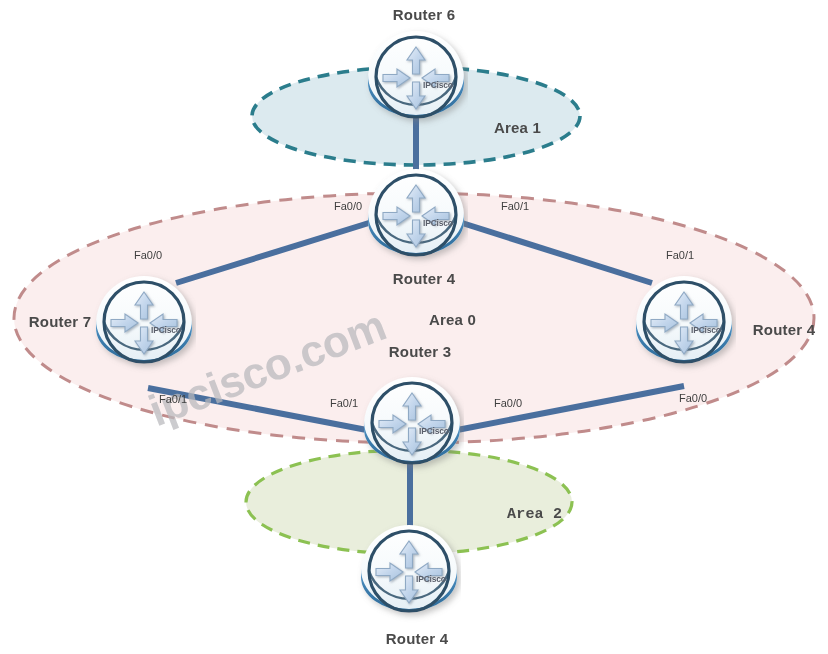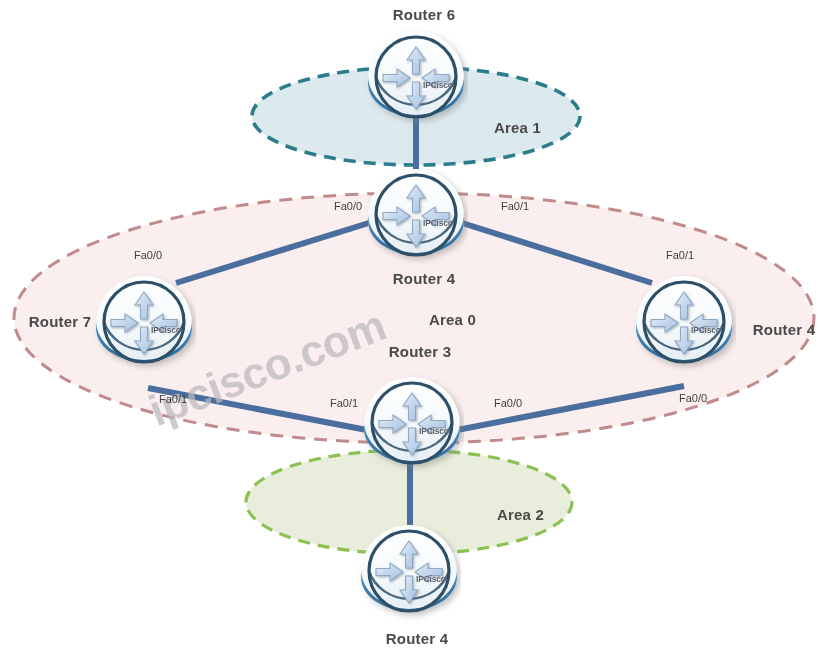--- a/index.html
+++ b/index.html
@@ -161,21 +161,21 @@
       <div class="ipcisco-mark" style="left: 151px; top: 325px;">IPCisco</div>
       <div class="label router-label" style="left: 52px; top: 313px; transform: translateX(-50%);">Router 7</div>
       <div class="ipcisco-mark" style="left: 691px; top: 325px;">IPCisco</div>
       <div class="label router-label" style="left: 776px; top: 313px; transform: translateX(-50%); margin-top: 8px;">Router 4</div>
       <div class="ipcisco-mark" style="left: 419px; top: 426px;">IPCisco</div>
       <div class="label router-label" style="left: 412px; top: 343px; transform: translateX(-50%); text-align: right;">Router 3</div>
       <div class="ipcisco-mark" style="left: 416px; top: 574px;">IPCisco</div>
       <div class="label router-label" style="left: 409px; top: 630px; transform: translateX(-50%);">Router 4</div>
       <div class="label area-label" style="left: 478px; top: 119px;">Area 1</div>
       <div class="label area-label" style="left: 385px; top: 311px; margin-left: 28px;">Area 0</div>
-      <div class="label area-label" style="left: 481px; top: 506px;">Area 2</div>
+      <div class="label area-label" style="left: 491px; top: 506px; font-family: Liberation Mono, monospace;">Area 2</div>
       <div class="label iface-label" style="left: 318px; top: 200px;">Fa0/0</div>
       <div class="label iface-label" style="left: 485px; top: 200px;">Fa0/1</div>
       <div class="label iface-label" style="left: 118px; top: 249px;">Fa0/0</div>
       <div class="label iface-label" style="left: 650px; top: 249px;">Fa0/1</div>
       <div class="label iface-label" style="left: 143px; top: 393px;">Fa0/1</div>
       <div class="label iface-label" style="left: 314px; top: 397px;">Fa0/1</div>
       <div class="label iface-label" style="left: 478px; top: 397px;">Fa0/0</div>
       <div class="label iface-label" style="left: 663px; top: 392px;">Fa0/0</div>
     </div>
 

